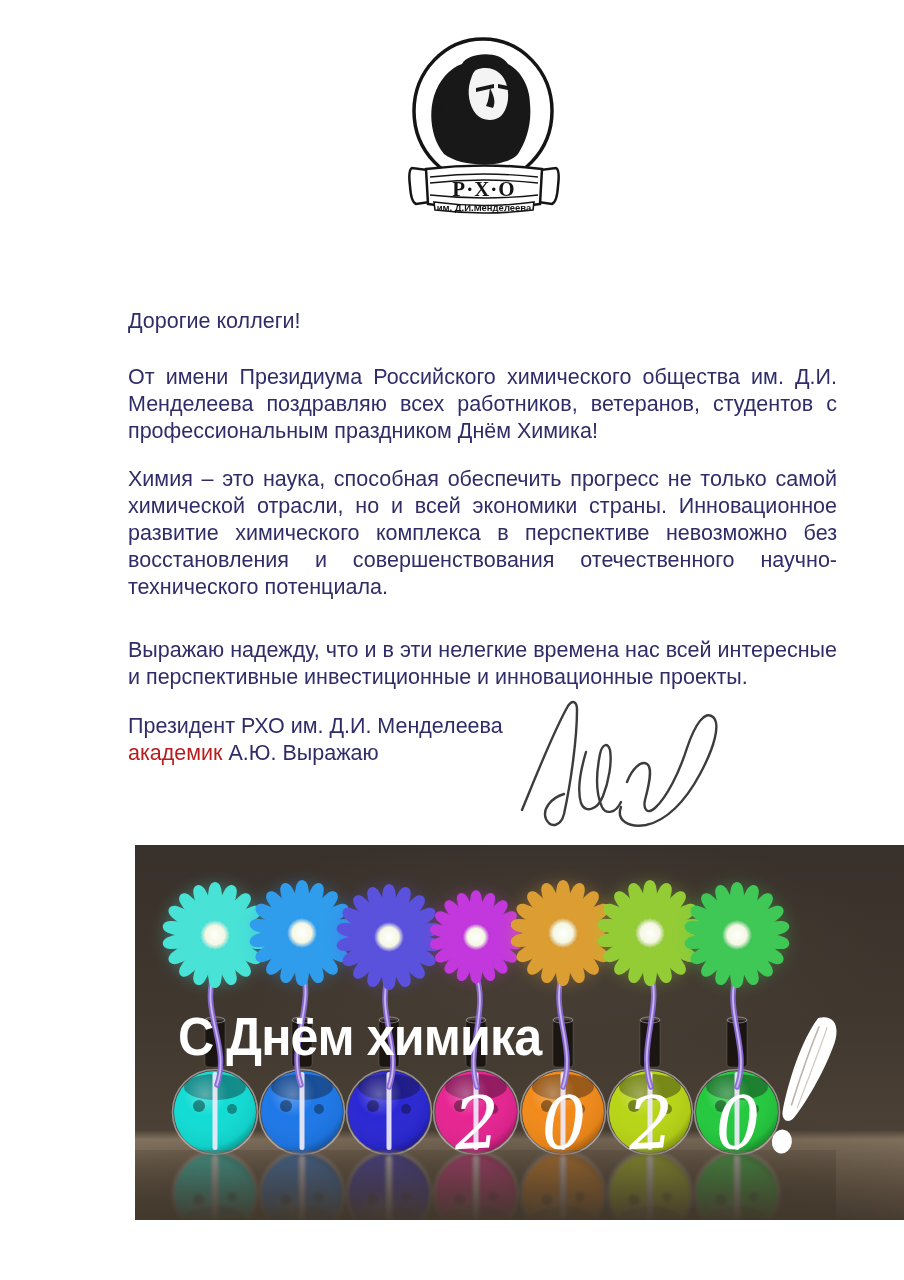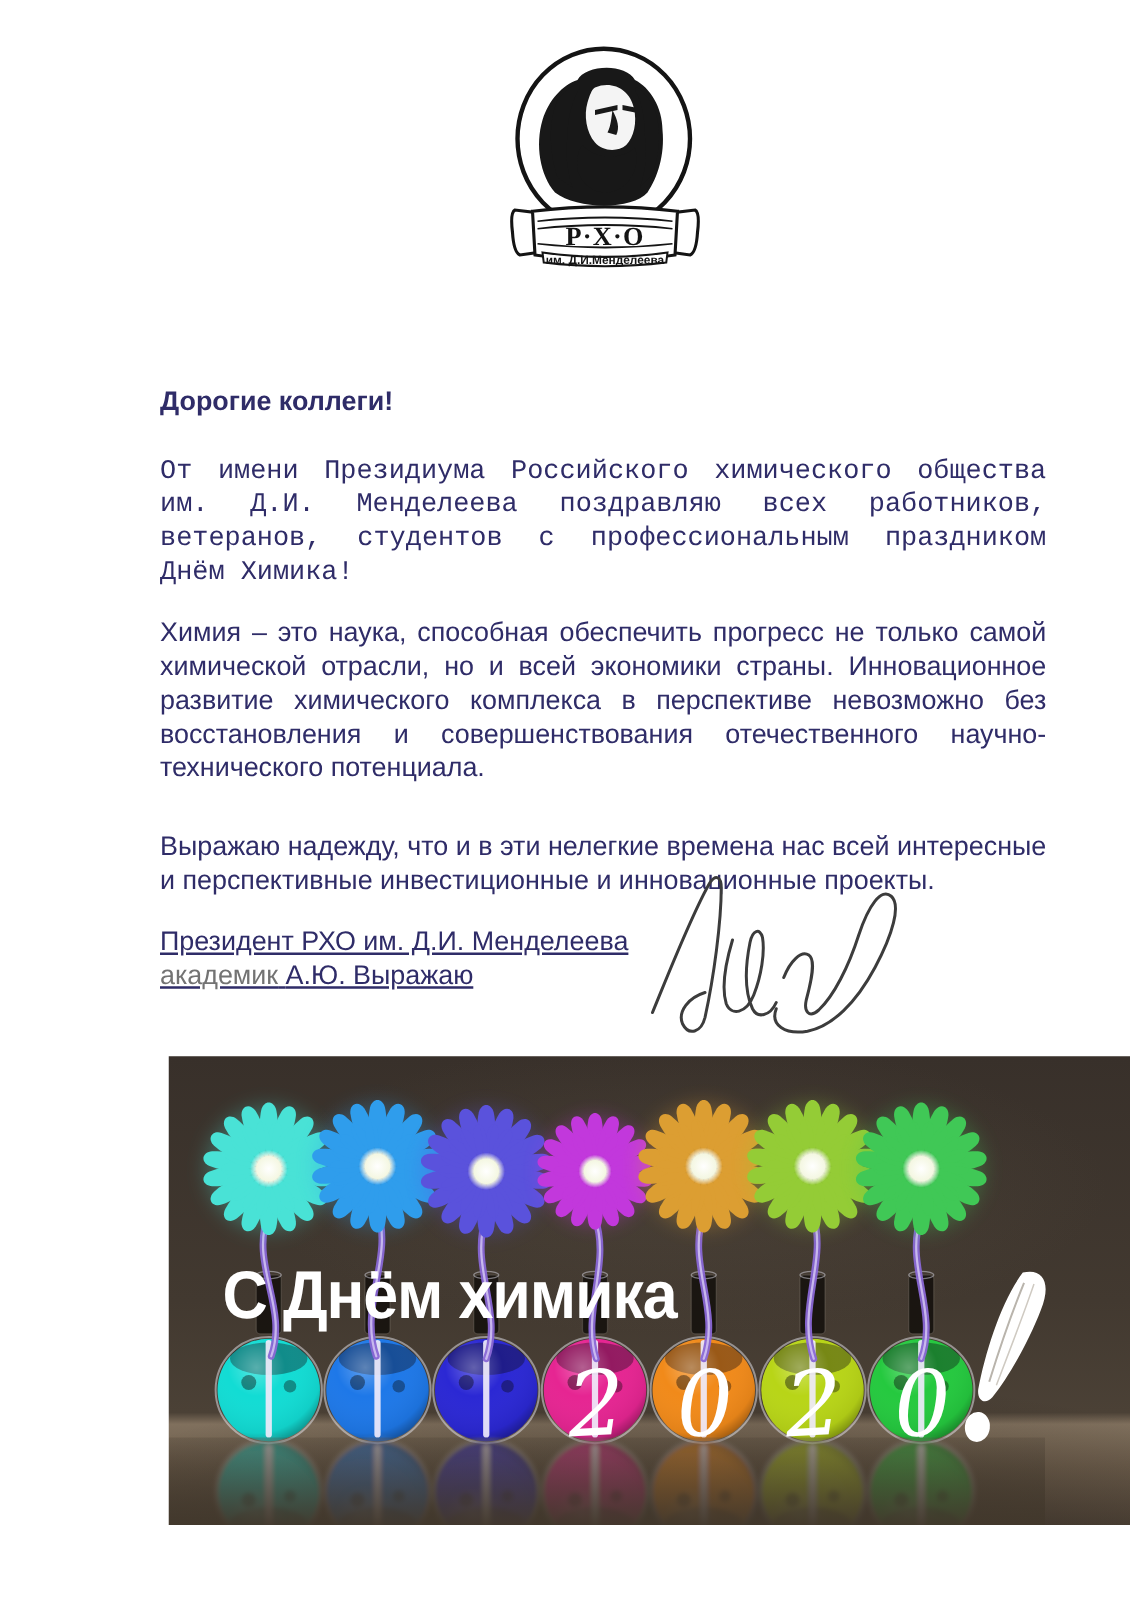--- a/index.html
+++ b/index.html
@@ -7,27 +7,27 @@
        font-family:"Liberation Sans",sans-serif;overflow:hidden;}
   .page{position:absolute;inset:0;background:#ffffff;}
 
   
   .logo{position:absolute;left:406px;top:36px;width:156px;height:182px;}
 
   
   .letter{position:absolute;left:128px;top:308px;width:709px;
           color:#2f2c68;font-size:21.5px;line-height:27px;}
   .letter p{margin:0;text-align:justify;text-align-last:left;}
-  .greeting{margin-bottom:29px !important;font-weight:bold;}
-  .para-1{margin-bottom:21px !important;font-family:Liberation Mono, monospace;}
+  .greeting{margin-bottom:29px !important;}
+  .para-1{margin-bottom:21px !important;}
   .para-2{margin-bottom:36px !important;}
   .para-3{margin-bottom:22px !important;}
   .sign-block{margin-top:0;}
-  .sign-line{line-height:27px;text-decoration:underline;}
-  .rank{color:#737373;}
+  .sign-line{line-height:27px;}
+  .rank{color:#b91c1c;}
 
   
   .signature{position:absolute;left:508px;top:690px;width:220px;height:142px;}
 
   
   .poster{position:absolute;left:135px;top:845px;width:817px;height:375px;overflow:hidden;
     background:
       radial-gradient(120% 80% at 50% 115%, rgba(15,11,7,0.55), rgba(0,0,0,0) 60%),
       radial-gradient(60% 45% at 50% 28%, rgba(96,86,72,0.30), rgba(0,0,0,0) 70%),
       linear-gradient(180deg,#38302a 0%,#423930 52%,#4b4136 76%,#80705d 78.5%,#6a5b4a 88%,#52463a 100%);}

